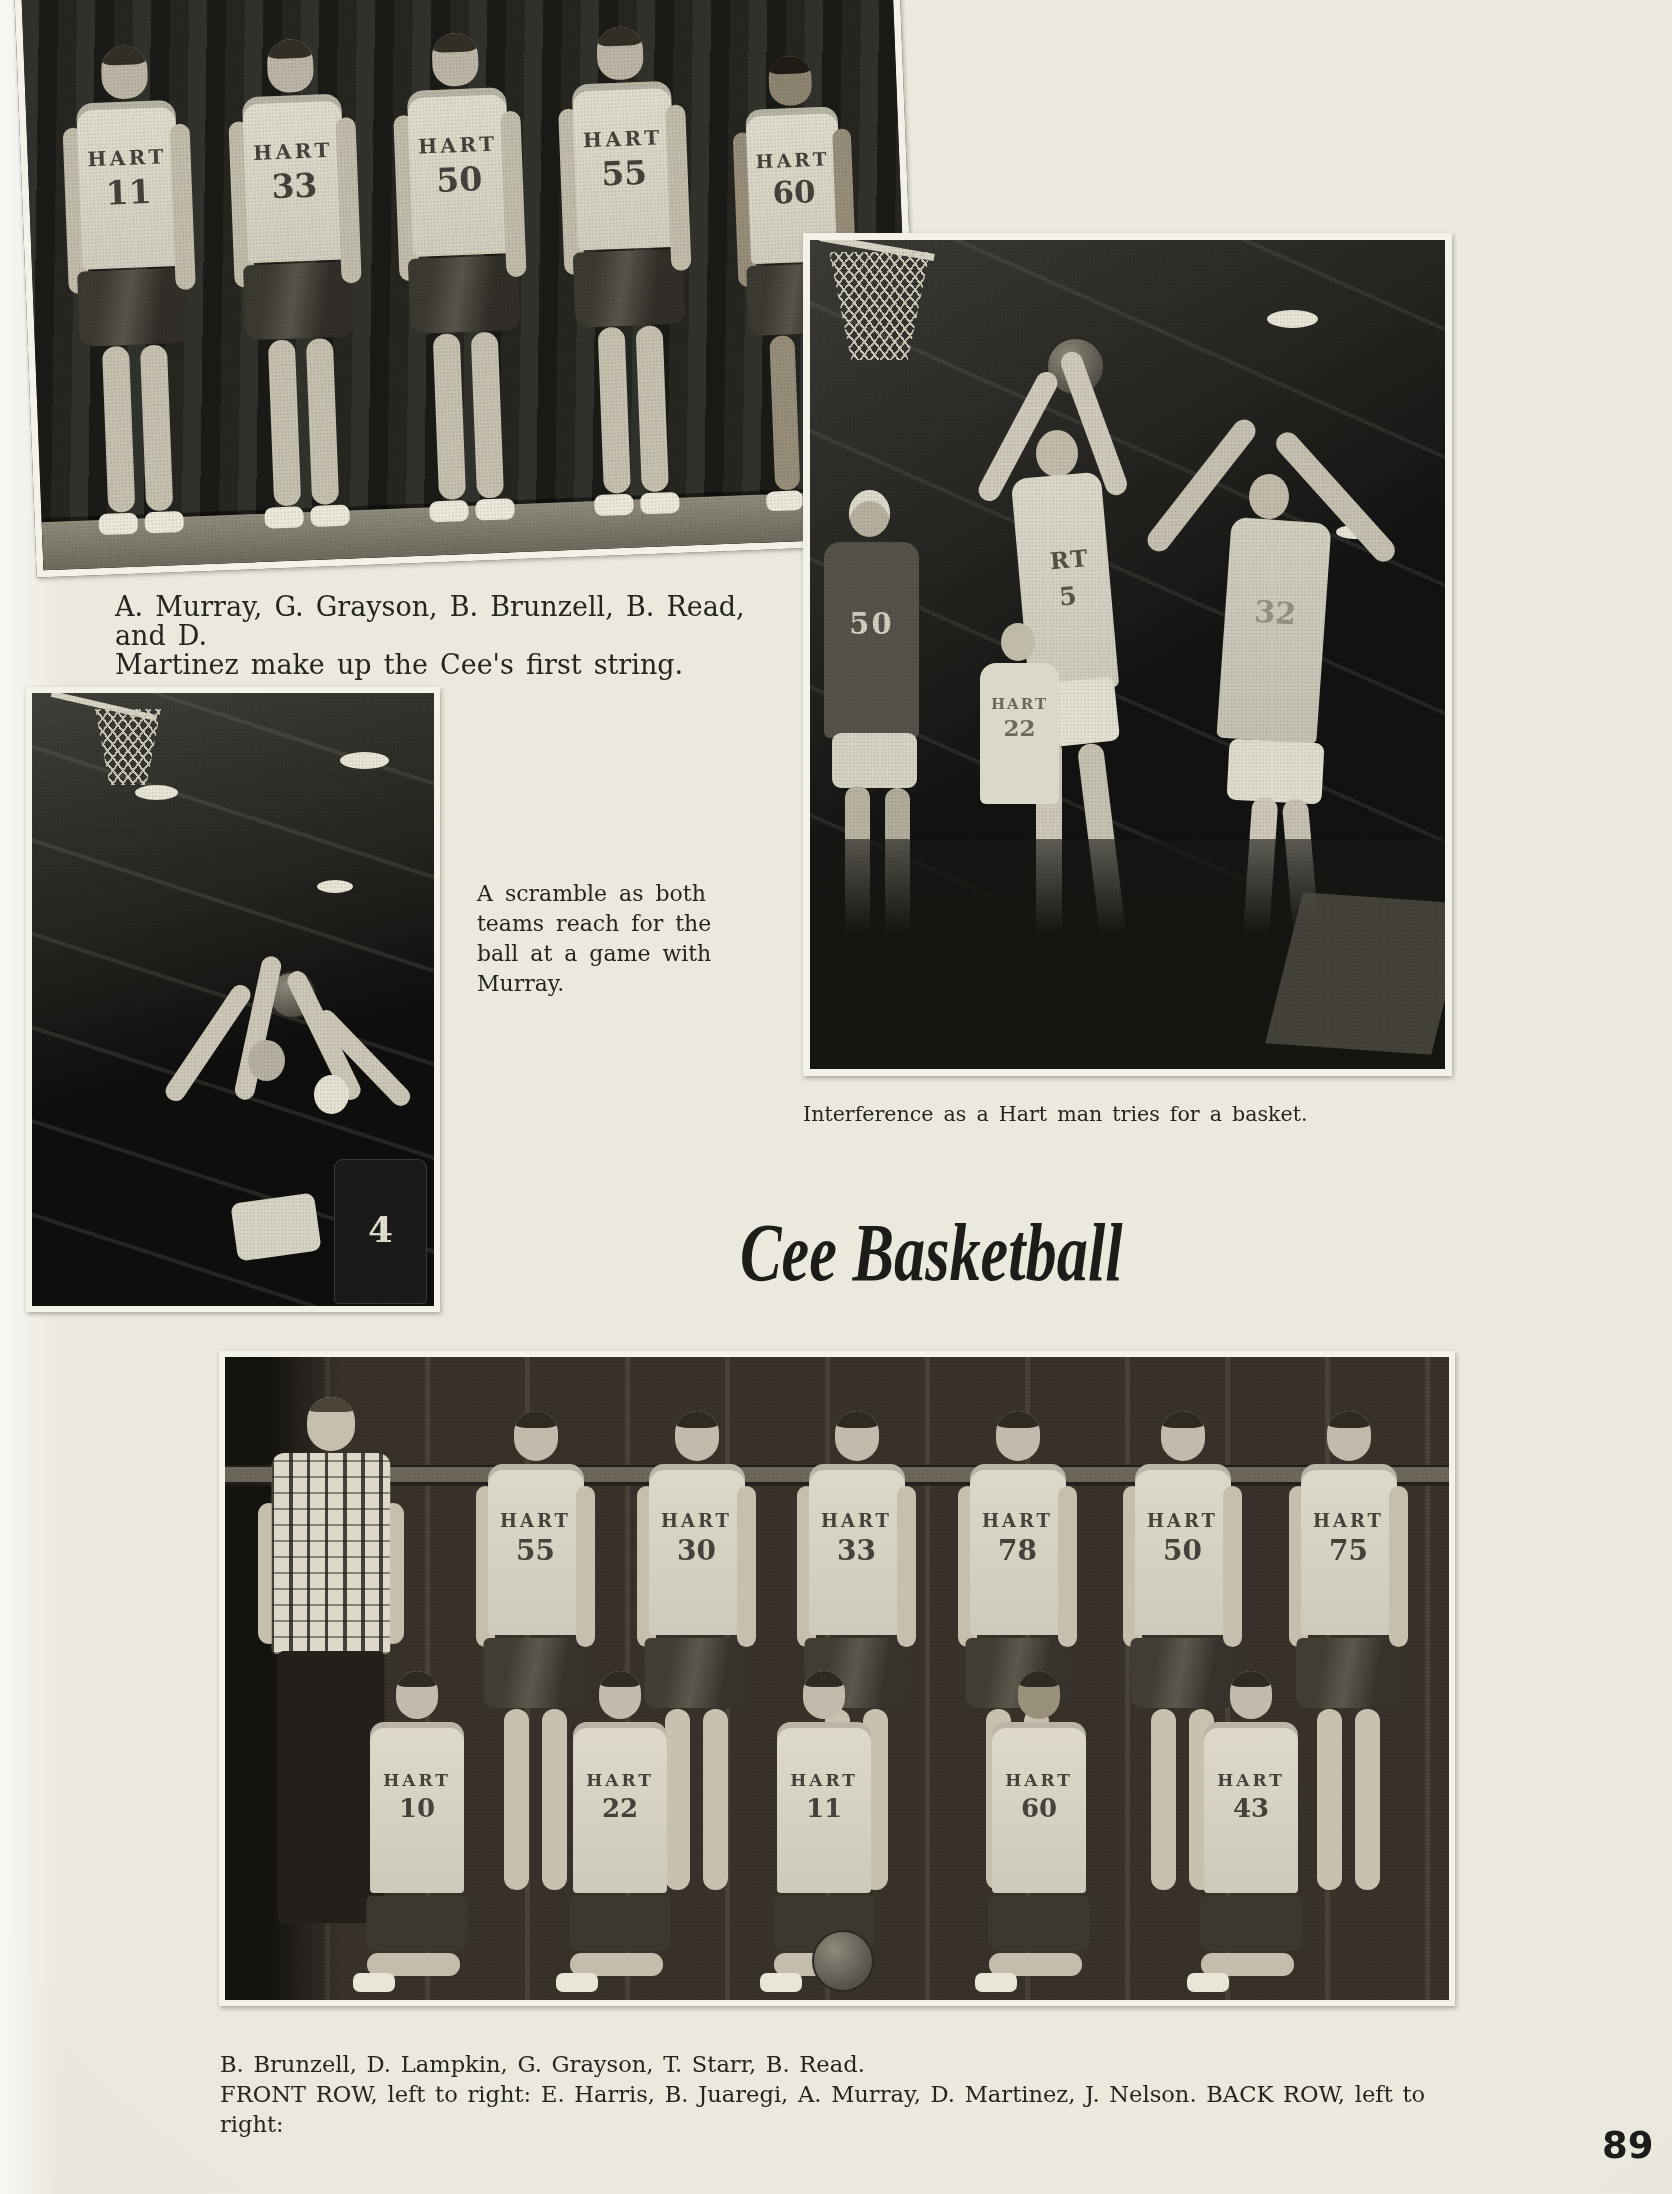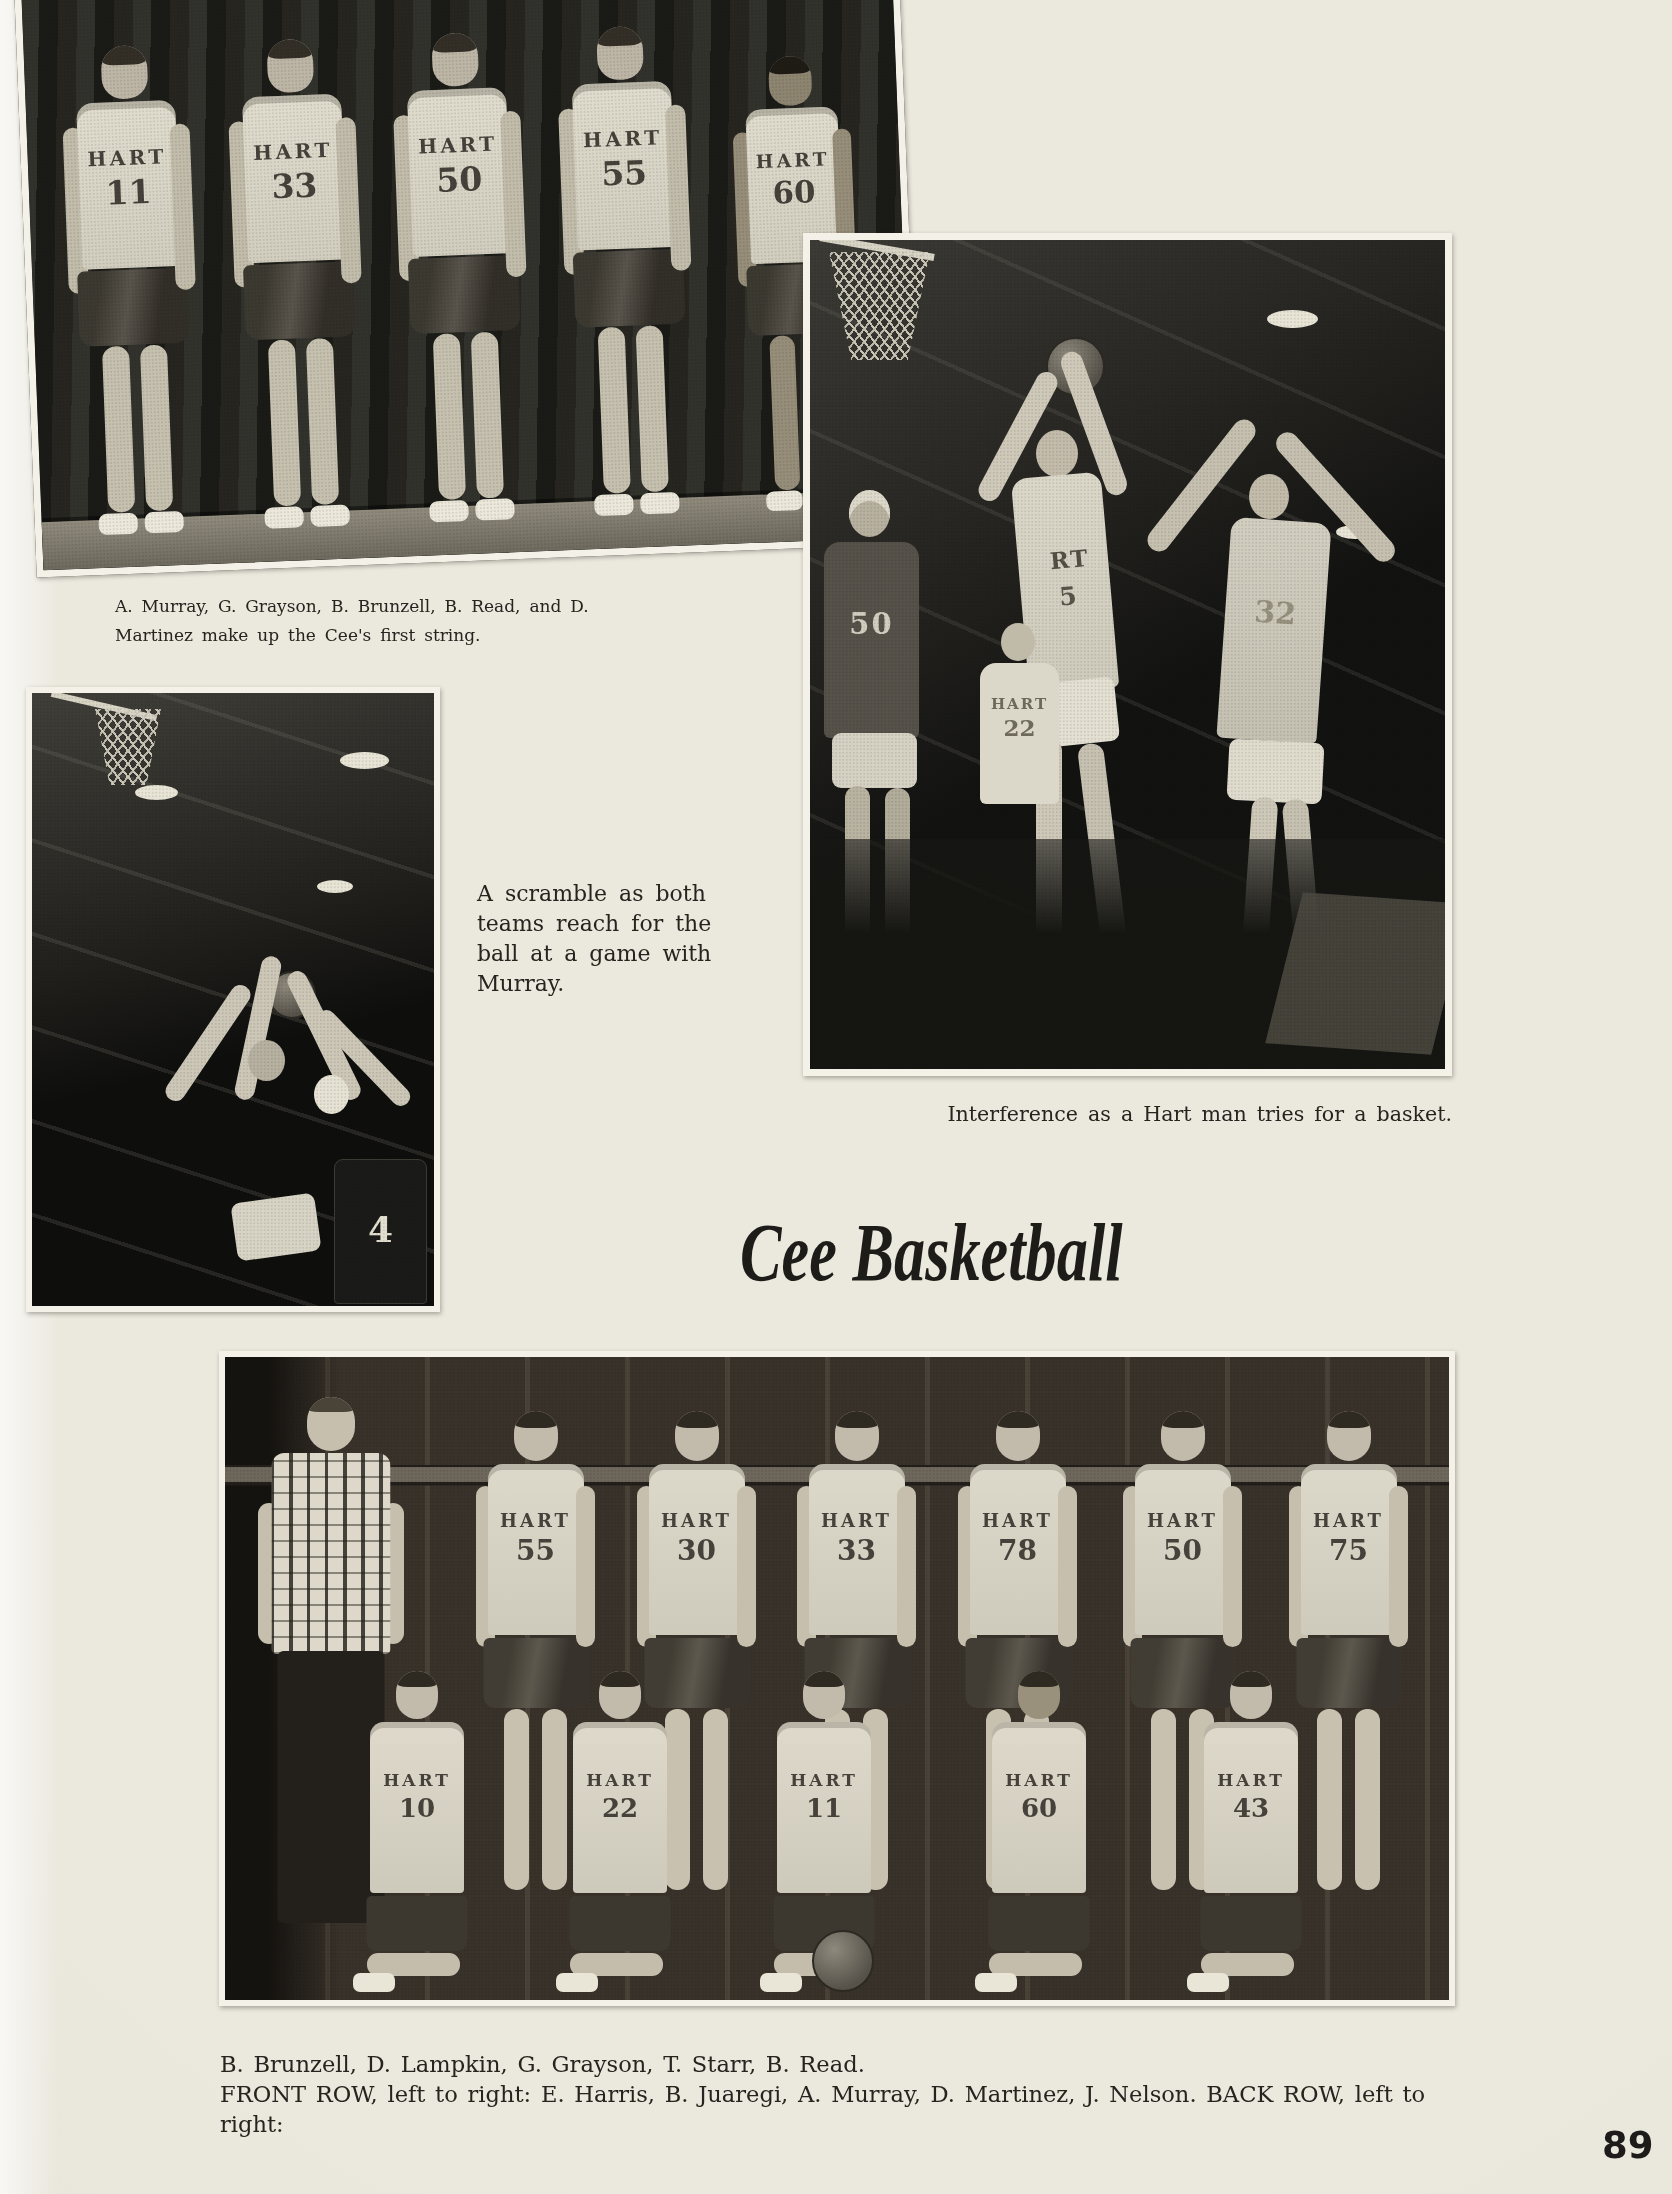--- a/index.html
+++ b/index.html
@@ -162,24 +162,24 @@
     width:119px; height:201px; border-radius:13px 13px 5px 5px;
     background:
       repeating-linear-gradient(90deg, rgba(30,28,24,.8) 0 3px, transparent 3px 18px),
       repeating-linear-gradient(0deg, rgba(30,28,24,.45) 0 2.5px, transparent 2.5px 16px),
       #ddd8c9; }
   .c-arm{ position:absolute; top:106px; width:22px; height:141px; background:#c6bfae; border-radius:11px; }
   .c-pants{ position:absolute; top:254px; left:50%; transform:translateX(-50%);
     width:107px; height:272px; background:#23201b; border-radius:6px; }
 
   
-  .caption{ font-size:17px; line-height:29px; color:#26241f; word-spacing:3.5px; }
+  .caption{ font-size:27px; line-height:29px; color:#26241f; word-spacing:3.5px; }
   .cap-first{ position:absolute; left:115px; top:592px; width:634px; }
   .cap-scramble{ position:absolute; left:477px; top:879px; width:236px; font-size:22px; line-height:30px; word-spacing:5px; }
-  .cap-interference{ position:absolute; left:803px; top:1100px; width:649px; text-align:right; font-size:20.6px; }
+  .cap-interference{ position:absolute; left:803px; top:1100px; width:649px; text-align:left; font-size:20.6px; }
   .cap-team{ position:absolute; left:220px; top:2049px; width:1247px; font-size:22.6px; line-height:30px; word-spacing:2.5px; }
   .title{ position:absolute; left:632px; top:1209px; width:598px; text-align:center;
     font-family:"Liberation Serif", serif; font-style:italic; font-weight:700;
     font-size:76px; color:#1e1c18; }
   .title span{ display:inline-block; transform:scale(.82,1.08); }
   .pagenum{ position:absolute; left:1602px; top:2124px;
     font-family:"DejaVu Sans", sans-serif; font-weight:700; font-size:37px; color:#1d1c1a; }
 </style>
 </head>
 <body>

